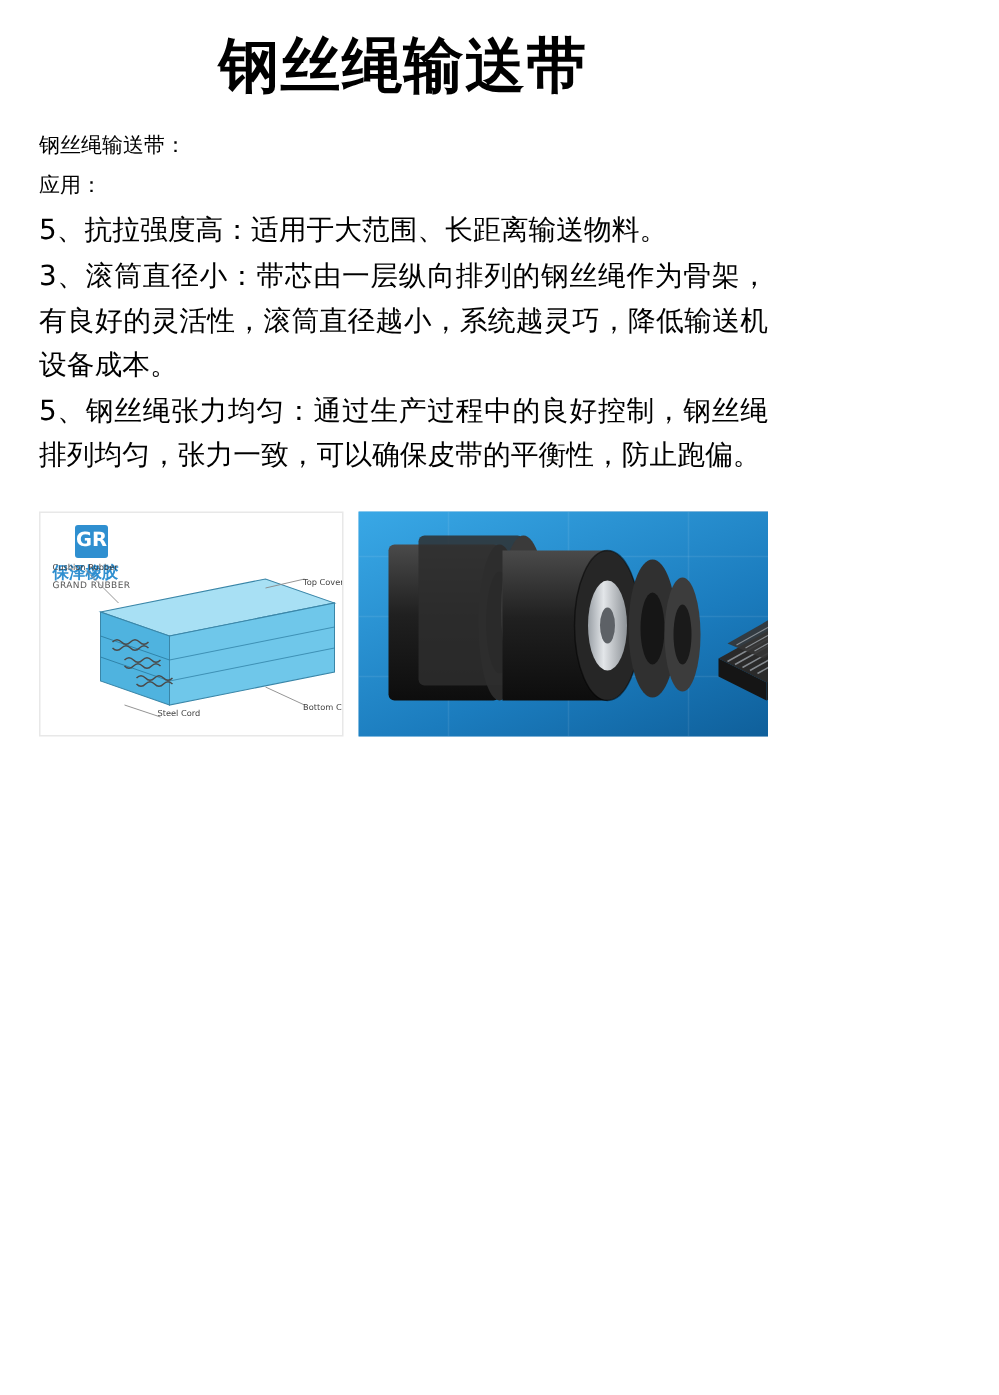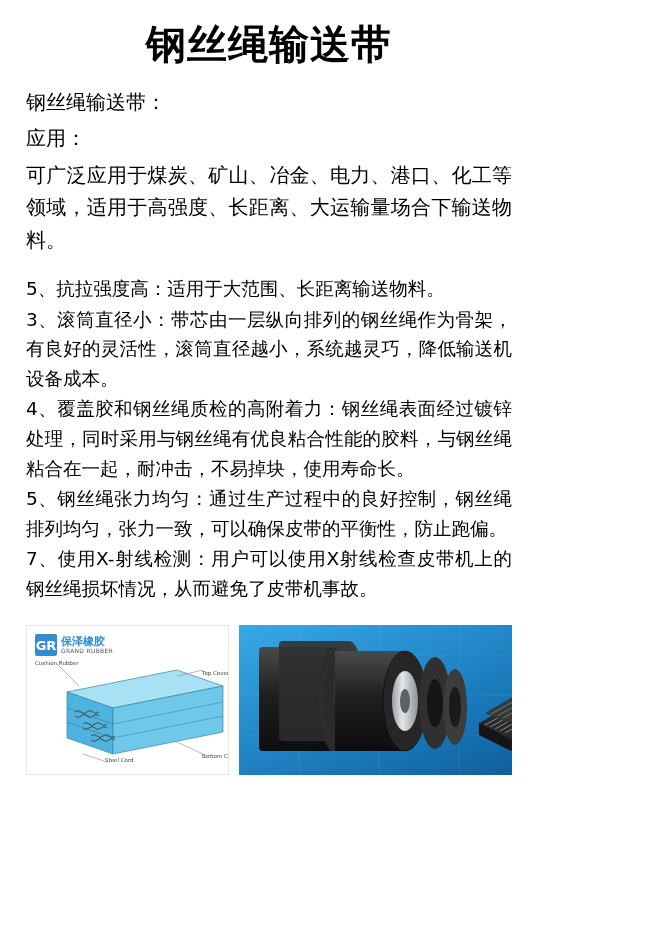--- a/index.html
+++ b/index.html
@@ -20,21 +20,21 @@
   }
   .doc-title {
     text-align: center;
     font-size: 40px;
     font-weight: bold;
     letter-spacing: 1px;
     margin: 6px 0 18px 0;
     line-height: 1.2;
   }
   .para {
-    font-size: 20px;
+    font-size: 14px;
     line-height: 1.62;
     margin: 0 0 18px 0;
     text-align: justify;
   }
   .para.tight {
     margin-bottom: 4px;
   }
   .section-head {
     font-size: 18.5px;
     line-height: 1.62;
@@ -75,20 +75,21 @@
     box-sizing: border-box;
   }
   
   .logo {
     position: absolute;
     left: 8px;
     top: 8px;
     display: flex;
     align-items: center;
     gap: 4px;
+    flex-direction: column;
   }
   .logo-mark {
     width: 22px;
     height: 22px;
     background: #2f8fd0;
     color: #fff;
     font-size: 13px;
     font-weight: bold;
     display: flex;
     align-items: center;
@@ -126,28 +127,25 @@
 </head>
 <body>
 
 <div class="page">
 
   <h1 class="doc-title">钢丝绳输送带</h1>
 
   <p class="para tight">钢丝绳输送带：</p>
 
   <p class="para tight">应用：</p>
-  <p class="para"> 可广泛应用于煤炭、矿山、冶金、电力、港口、化工等领域，适用于高强度、长距离、大运输量场合下输送物料。</p>
 
   <ul class="list">
     <li>5、抗拉强度高：适用于大范围、长距离输送物料。</li>
     <li>3、滚筒直径小：带芯由一层纵向排列的钢丝绳作为骨架，有良好的灵活性，滚筒直径越小，系统越灵巧，降低输送机设备成本。</li>
-    <li>4、覆盖胶和钢丝绳质检的高附着力：钢丝绳表面经过镀锌处理，同时采用与钢丝绳有优良粘合性能的胶料，与钢丝绳粘合在一起，耐冲击，不易掉块，使用寿命长。</li>
     <li>5、钢丝绳张力均匀：通过生产过程中的良好控制，钢丝绳排列均匀，张力一致，可以确保皮带的平衡性，防止跑偏。</li>
-    <li>7、使用X-射线检测：用户可以使用X射线检查皮带机上的钢丝绳损坏情况，从而避免了皮带机事故。</li>
   </ul>
 
   <div class="images">
 
     <div class="img-box img-left">
       <div class="logo">
         <div class="logo-mark">GR</div>
         <div>
           <div class="logo-text-cn">保泽橡胶</div>
           <div class="logo-text-en">GRAND RUBBER</div>

